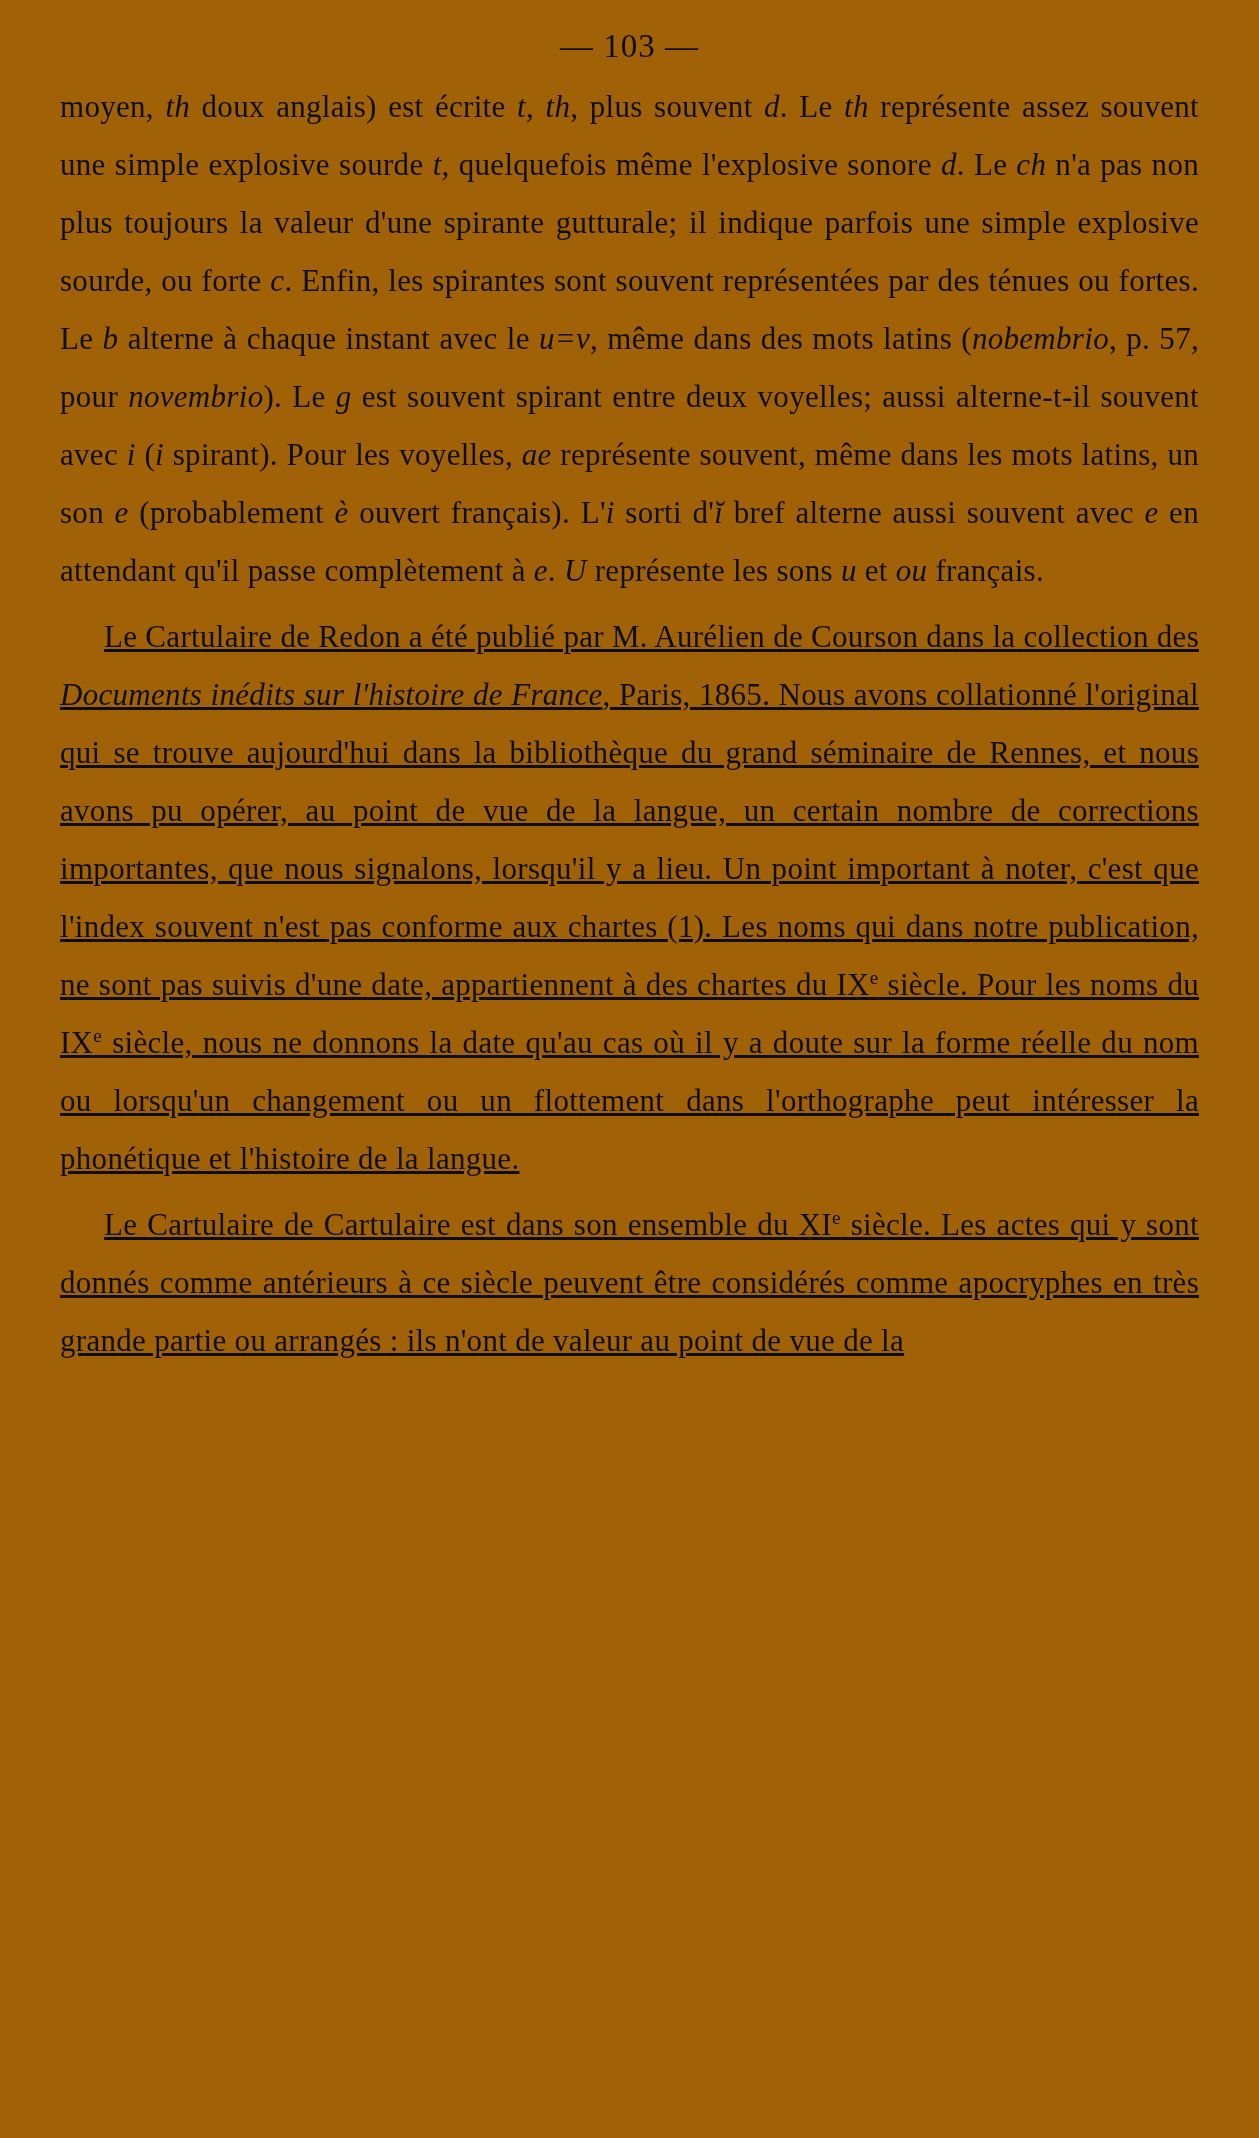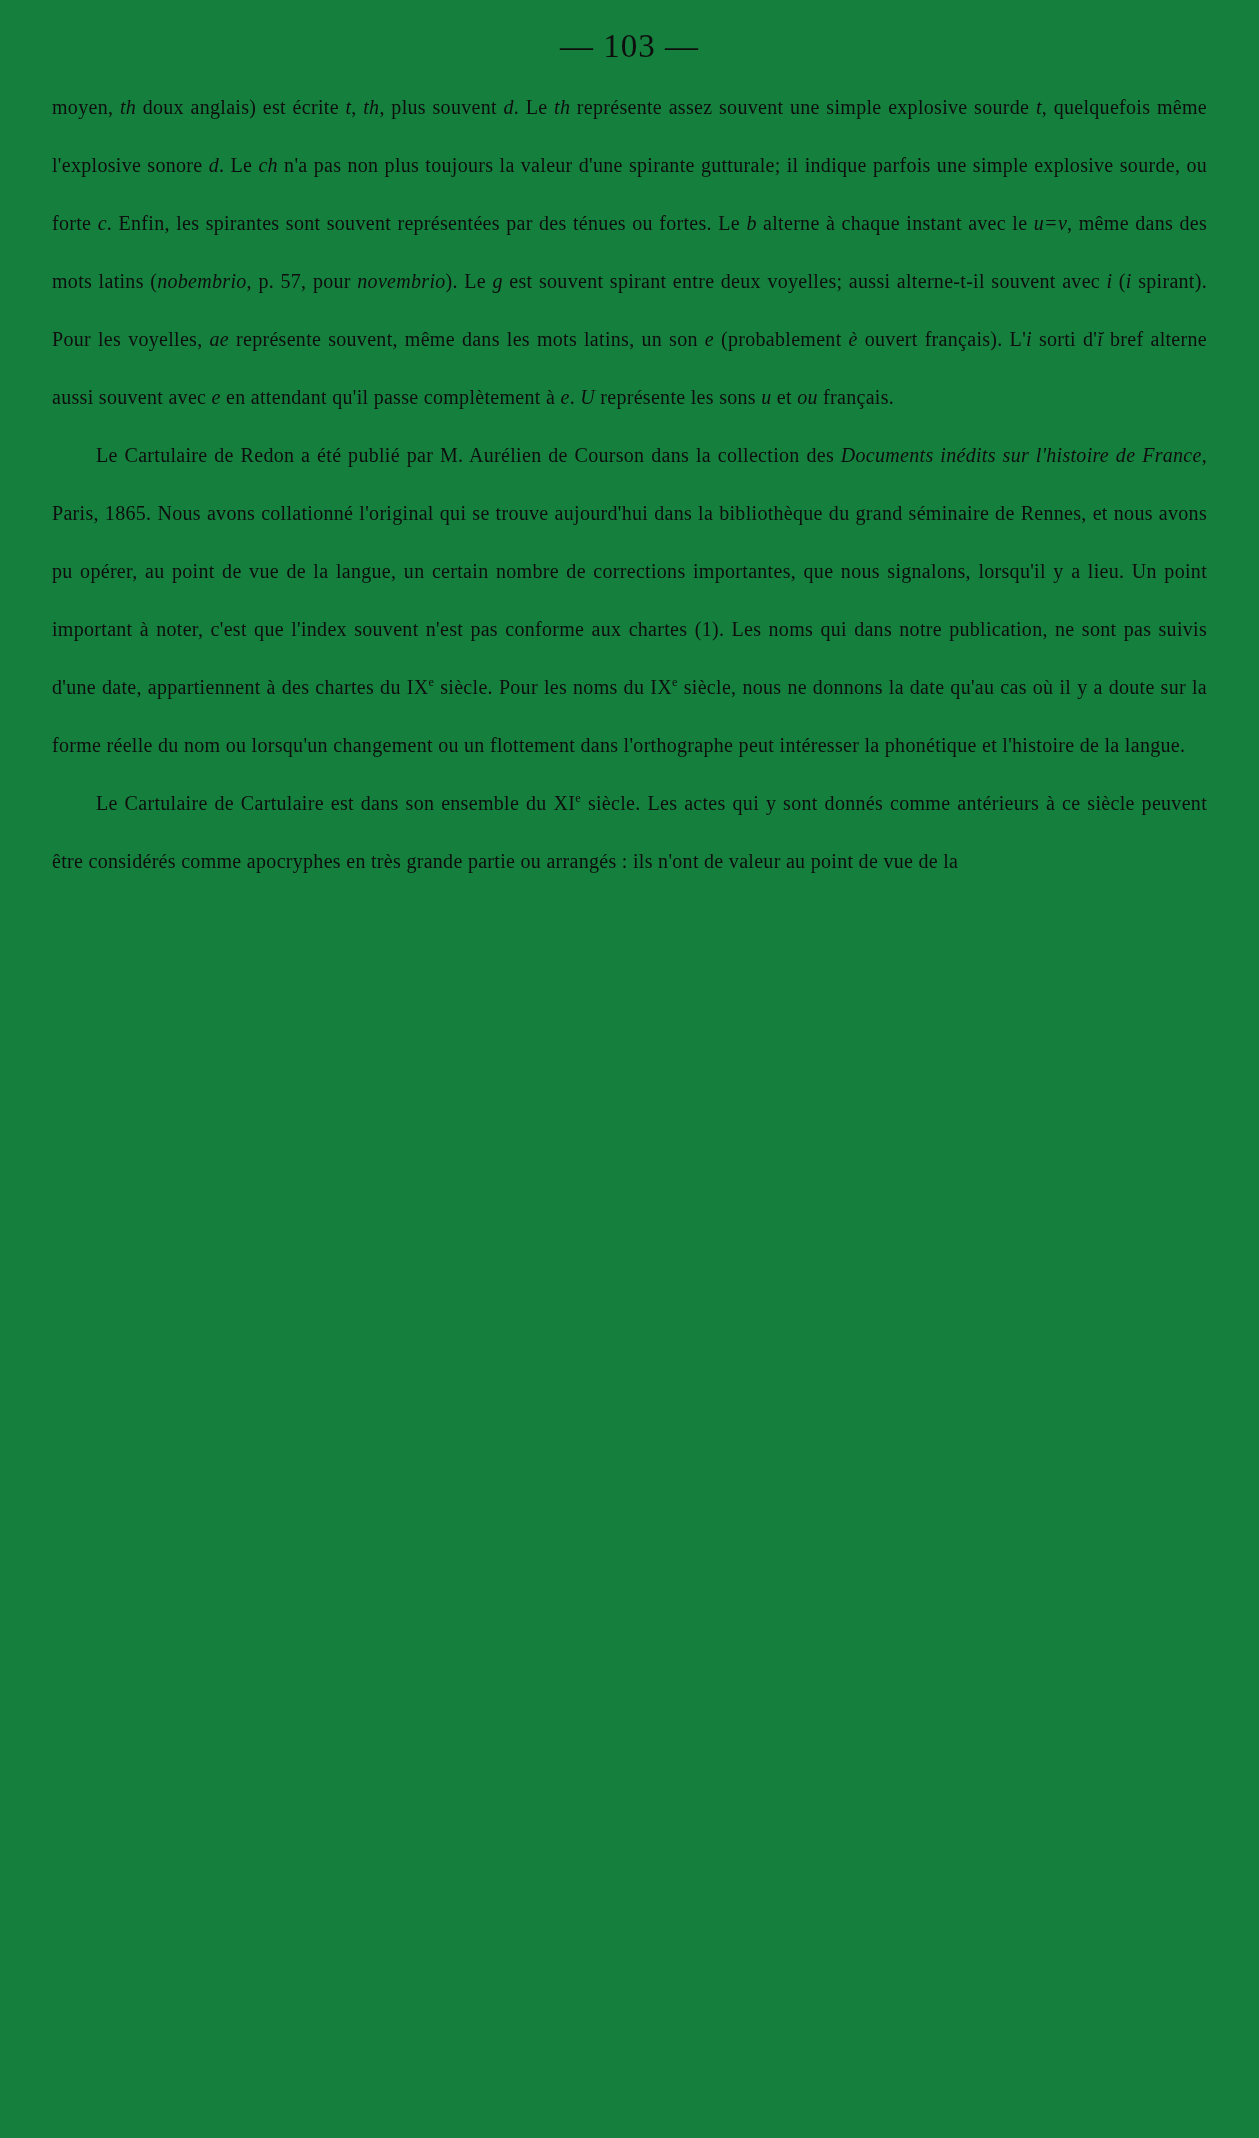--- a/index.html
+++ b/index.html
@@ -7,41 +7,42 @@
     padding: 0;
     background: #ffffff;
   }
   .page {
     position: relative;
     width: 1259px;
     height: 2138px;
     box-sizing: border-box;
     margin: 0 auto;
     padding: 26px 52px 0 52px;
-    background: #15803d;
+    background: #a16207;
     color: #0e0e0e;
     font-family: "Liberation Serif", "DejaVu Serif", serif;
     overflow: hidden;
   }
   .page-number {
     text-align: center;
     font-size: 33px;
     line-height: 40px;
     margin: 0 0 12px 0;
     letter-spacing: 1px;
   }
   .para {
-    margin: 0;
-    font-size: 20px;
+    margin: 8px;
+    font-size: 31px;
     line-height: 58px;
     text-align: justify;
     letter-spacing: 0.3px;
   }
   .para.indent {
     text-indent: 44px;
+    text-decoration: underline;
   }
   .it {
     font-style: italic;
   }
   sup {
     font-size: 0.62em;
     line-height: 0;
     vertical-align: super;
   }
   .footnote {

